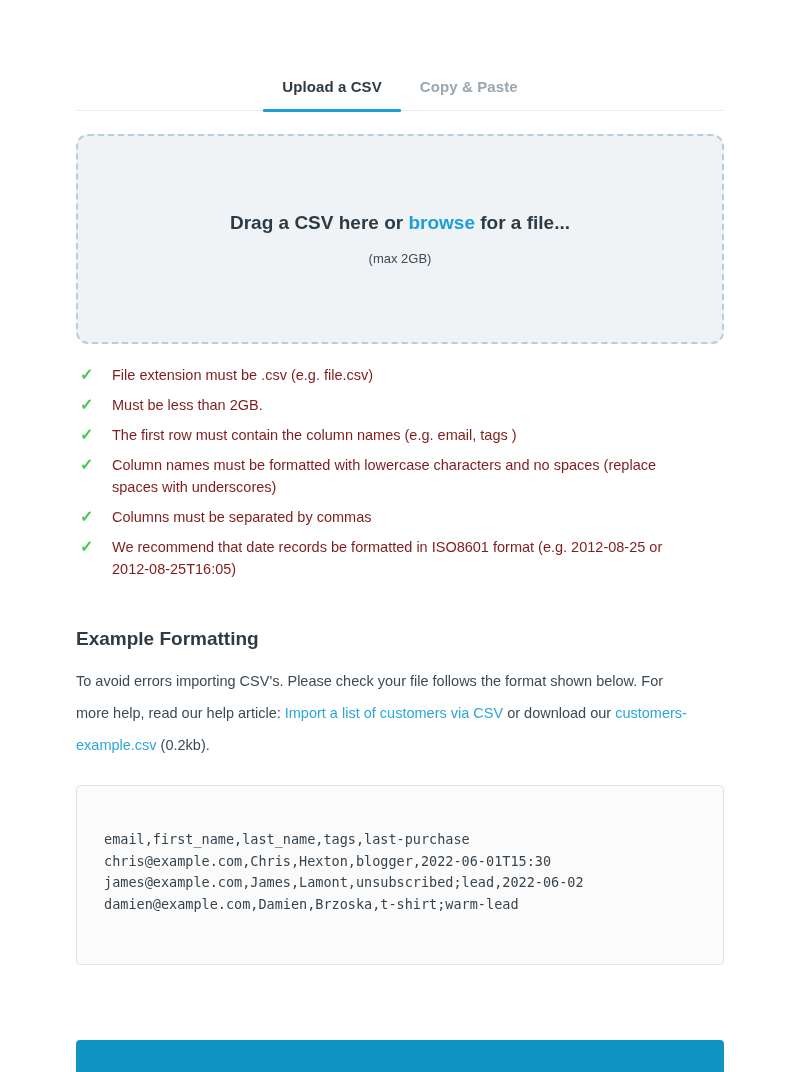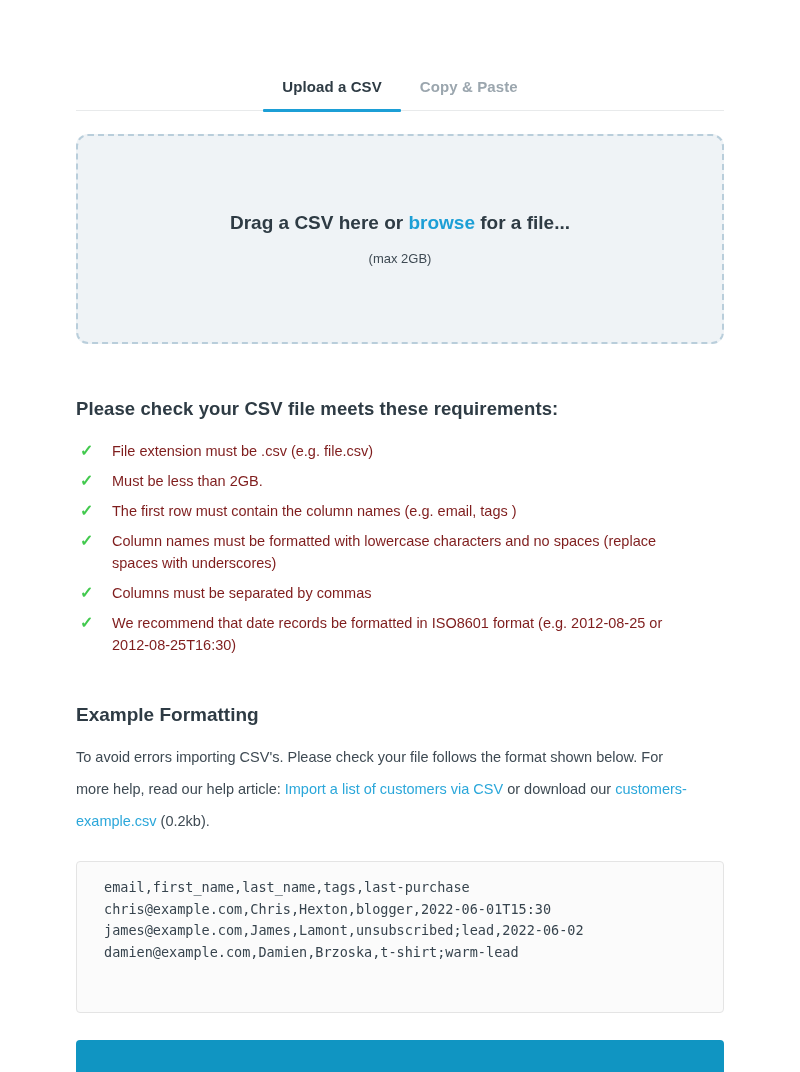--- a/index.html
+++ b/index.html
@@ -51,21 +51,21 @@
   
   .example-title{margin-top:48px;font-size:19px;font-weight:bold;color:#2e3b44;}
   .example-intro{
     margin-top:15px;font-size:14.5px;line-height:32px;color:#3e4a53;max-width:622px;
   }
   .example-intro a{color:#2ba7da;text-decoration:none;cursor:pointer;}
 
   
   .code-block{
     margin-top:24px;background:#fbfbfb;border:1px solid #e4e4e4;border-radius:4px;
-    padding:15px 20px 44px 27px;height:91px;
+    padding:43px 20px 44px 27px;height:91px;
   }
   .code-line{
     font-family:"DejaVu Sans Mono", monospace;
     font-size:13.5px;line-height:21.5px;color:#37444e;white-space:pre;
   }
 
   
   .footer-bar{
     position:absolute;left:76px;width:648px;top:1040px;height:32px;
     background:#1095c2;border-radius:4px 4px 0 0;
@@ -81,21 +81,20 @@
     <div class="tab inactive">Copy &amp; Paste</div>
   </div>
 
   <div class="dropzone">
     <div class="dropzone-main">
       <span>Drag a CSV here or </span><span class="browse">browse</span><span> for a file...</span>
     </div>
     <div class="dropzone-note">(max 2GB)</div>
   </div>
 
-  <div class="req-title">Please check your CSV file meets these requirements:</div>
 
   <div class="req-list">
     <div class="req-item">
       <span class="check-icon">✓</span>
       <span class="req-text">File extension must be .csv (e.g. file.csv)</span>
     </div>
     <div class="req-item">
       <span class="check-icon">✓</span>
       <span class="req-text">Must be less than 2GB.</span>
     </div>
@@ -106,21 +105,21 @@
     <div class="req-item">
       <span class="check-icon">✓</span>
       <span class="req-text">Column names must be formatted with lowercase characters and no spaces (replace spaces with underscores)</span>
     </div>
     <div class="req-item">
       <span class="check-icon">✓</span>
       <span class="req-text">Columns must be separated by commas</span>
     </div>
     <div class="req-item">
       <span class="check-icon">✓</span>
-      <span class="req-text">We recommend that date records be formatted in ISO8601 format (e.g. 2012-08-25 or 2012-08-25T16:30)</span>
+      <span class="req-text">We recommend that date records be formatted in ISO8601 format (e.g. 2012-08-25 or 2012-08-25T16:05)</span>
     </div>
   </div>
 
   <div class="example-title">Example Formatting</div>
 
   <p class="example-intro"><span>To avoid errors importing CSV's. Please check your file follows the format shown below. For more help, read our help article: </span><a>Import a list of customers via CSV</a><span> or download our </span><a>customers-example.csv</a><span> (0.2kb).</span></p>
 
   <div class="code-block">
     <div class="code-line">email,first_name,last_name,tags,last-purchase</div>
     <div class="code-line">chris@example.com,Chris,Hexton,blogger,2022-06-01T15:30</div>

